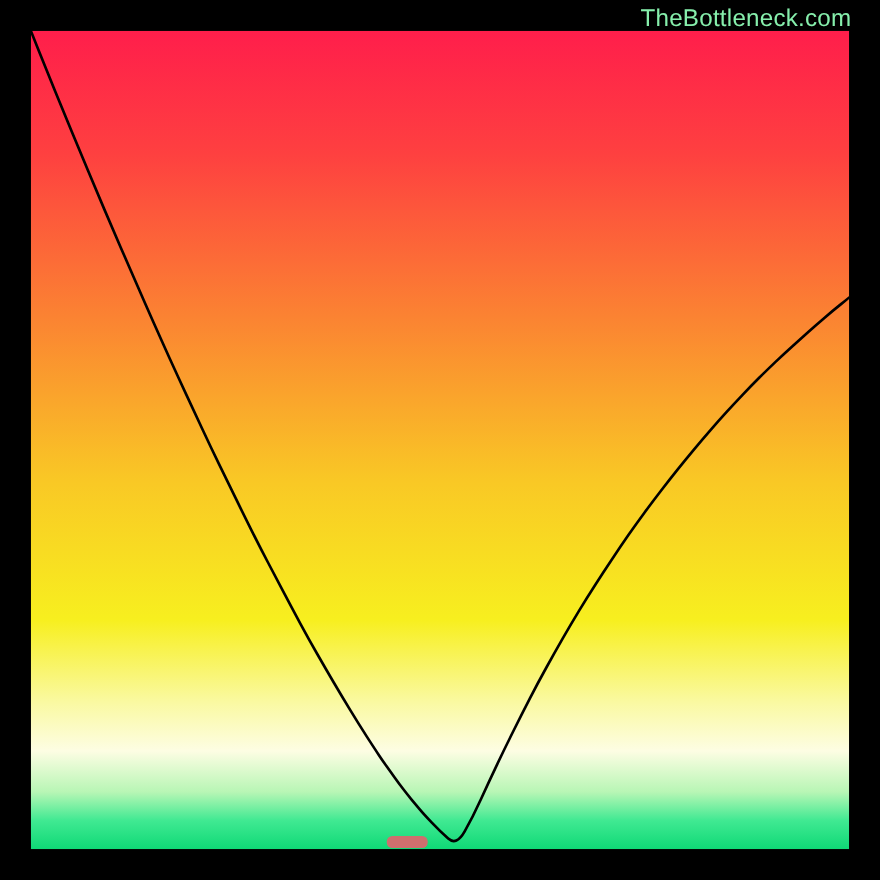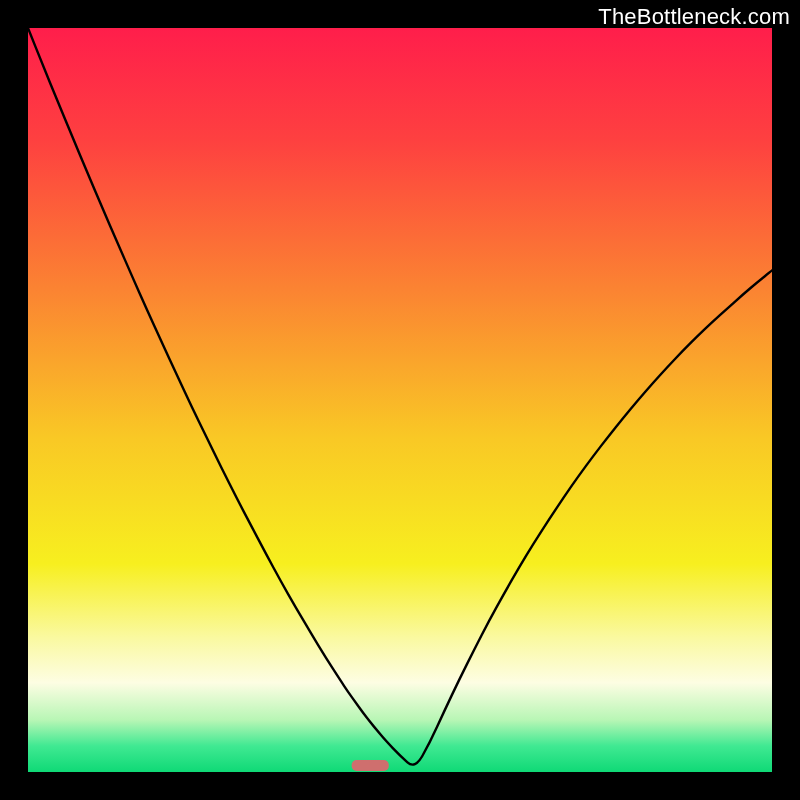--- a/index.html
+++ b/index.html
@@ -22,22 +22,22 @@
   .plot {
     position: absolute;
     left: 0;
     top: 0;
     width: 744px;
     height: 744px;
   }
   .watermark {
     position: absolute;
     top: 4px;
-    right: 10px;
-    color: #ffffff;
+    right: 26px;
+    color: #86efac;
     font-size: 22px;
     font-weight: 500;
     letter-spacing: 0.2px;
     user-select: none;
   }
   svg { display: block; }
 </style>
 </head>
 <body>
 

